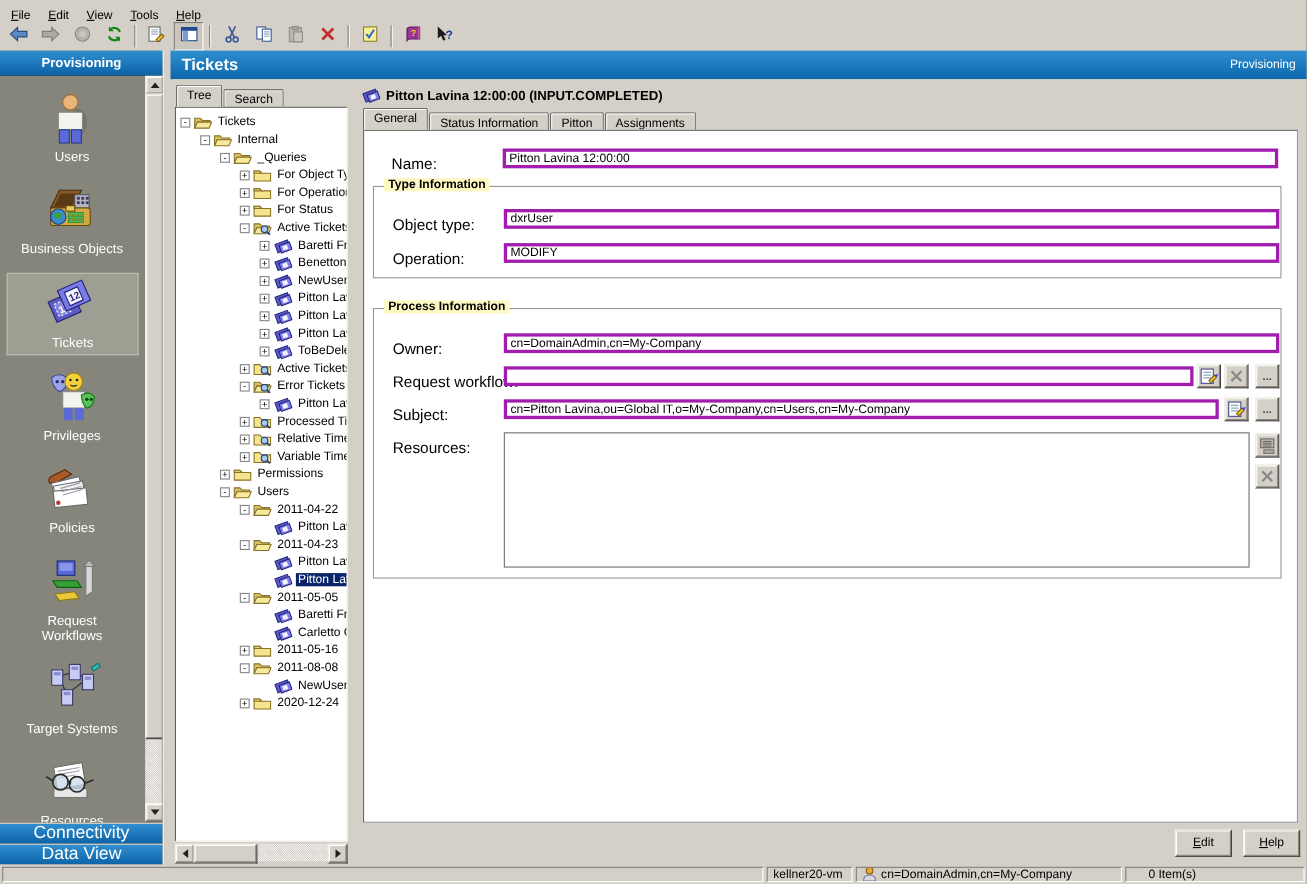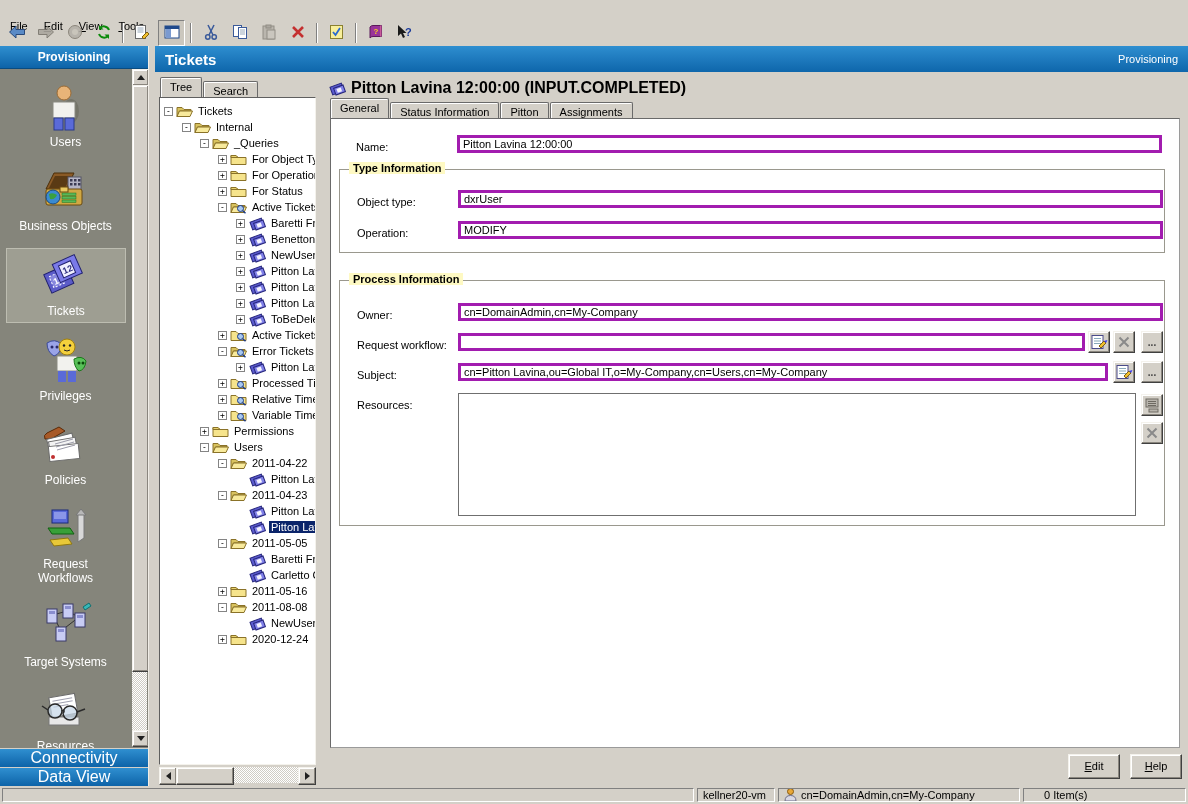--- a/index.html
+++ b/index.html
@@ -1,20 +1,20 @@
 <!DOCTYPE html>
 <html><head>
 <meta charset="utf-8">
 <style>
   html,body{margin:0;padding:0;background:#555;}
   .app{position:relative;width:1188px;height:804px;background:#d4d0c8;
        font-family:"Liberation Sans",sans-serif;font-size:11px;color:#000;overflow:hidden;}
 
   
-  .menubar{position:absolute;top:16px;left:0;right:0;height:19px;display:flex;align-items:center;padding-left:2px;text-align:center;}
+  .menubar{position:absolute;top:4px;left:0;right:0;height:19px;display:flex;align-items:center;padding-left:2px;text-align:center;}
   .menu-item{display:inline-block;padding:2px 8px;cursor:default;}
   .menu-item::first-letter{text-decoration:underline;}
 
   
   .toolbar{position:absolute;top:19px;left:0;right:0;height:27px;display:flex;align-items:center;padding-left:2px;}
   .tbtn{width:25px;height:24px;display:flex;align-items:center;justify-content:center;margin:0 1px;border:1px solid transparent;}
   .tbtn.pressed{border-color:#808080 #ffffff #ffffff #808080;background:#cbc7be;}
   .tbtn.disabled{opacity:.9;}
   .tsep{width:0;height:20px;border-left:1px solid #808080;border-right:1px solid #ffffff;margin:0 4px;}
 
@@ -71,29 +71,29 @@
            background:#cfccc4;background-image:linear-gradient(45deg,#fff 25%,transparent 25%,transparent 75%,#fff 75%),
            linear-gradient(45deg,#fff 25%,transparent 25%,transparent 75%,#fff 75%);
            background-size:2px 2px;background-position:0 0,1px 1px;}
   .hs-btn{position:absolute;top:0;width:16px;height:16px;background:#d4d0c8;border:1px solid;border-color:#f4f2ec #404040 #404040 #f4f2ec;
           box-shadow:inset -1px -1px 0 #8a867e,inset 1px 1px 0 #fff;display:flex;align-items:center;justify-content:center;}
   .hs-thumb{position:absolute;top:0;left:17px;width:56px;height:16px;background:#d4d0c8;border:1px solid;
             border-color:#f4f2ec #404040 #404040 #f4f2ec;box-shadow:inset -1px -1px 0 #8a867e,inset 1px 1px 0 #fff;}
 
   
   .main-area{position:absolute;left:318px;top:72px;right:0;height:714px;background:#d4d0c8;}
-  .doc-title{position:absolute;top:7px;left:10px;display:flex;align-items:center;font-weight:bold;font-size:16px;}
+  .doc-title{position:absolute;top:7px;left:10px;display:flex;align-items:center;font-weight:bold;font-size:12px;}
   .doc-title .node-icon{margin-right:5px;}
   .main-tabs{position:absolute;top:27px;left:12px;display:flex;align-items:flex-end;height:19px;}
   .mtab{padding:3px 9px 2px;background:#d4d0c8;border:1px solid #6a6a6a;border-bottom:none;border-radius:2px 2px 0 0;
         box-shadow:inset 1px 1px 0 #fff;margin-right:1px;position:relative;top:2px;cursor:default;}
   .mtab.active{top:0;padding-bottom:4px;z-index:2;}
   .content{position:absolute;top:46px;left:12px;right:8px;bottom:38px;background:#fff;
            border:1px solid;border-color:#6a6a6a #9a9a9a #9a9a9a #6a6a6a;}
-  .flabel{position:absolute;left:25px;font-size:11px;}
+  .flabel{position:absolute;left:25px;font-size:14px;}
   .fld{position:absolute;height:18px;box-sizing:border-box;background:#fff;border:3px solid #a21caf;
        font:11px "Liberation Sans",sans-serif;padding:0 3px;color:#000;}
   .group{position:absolute;left:8px;right:14px;border:1px solid #9a988e;box-shadow:1px 1px 0 #fff,inset 1px 1px 0 #fff;}
   .group-title{position:absolute;top:-8px;left:9px;background:#fef9c3;padding:0 4px;font-weight:bold;font-size:11px;}
   .group .flabel{left:17px;}
   .mini-btn{position:absolute;width:22px;height:22px;box-sizing:border-box;background:#d4d0c8;
             border:1px solid;border-color:#f4f2ec #404040 #404040 #f4f2ec;box-shadow:inset -1px -1px 0 #8a867e,inset 1px 1px 0 #fff;
             display:flex;align-items:center;justify-content:center;font-weight:bold;color:#444;cursor:default;}
   textarea.res{position:absolute;box-sizing:border-box;background:#fff;border:1px solid #6f6f6f;resize:none;
                font:11px "Liberation Sans",sans-serif;}

